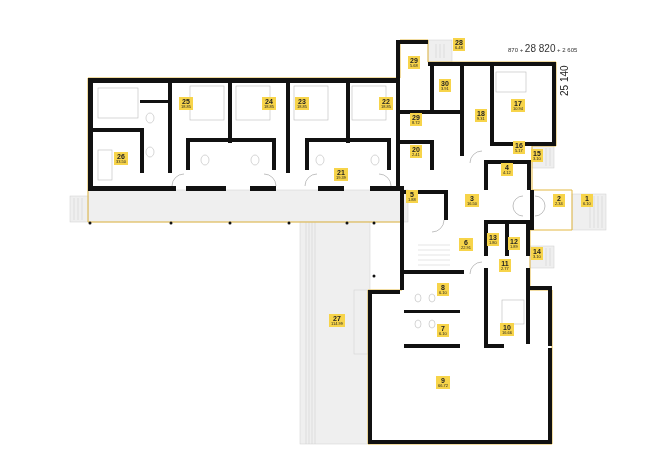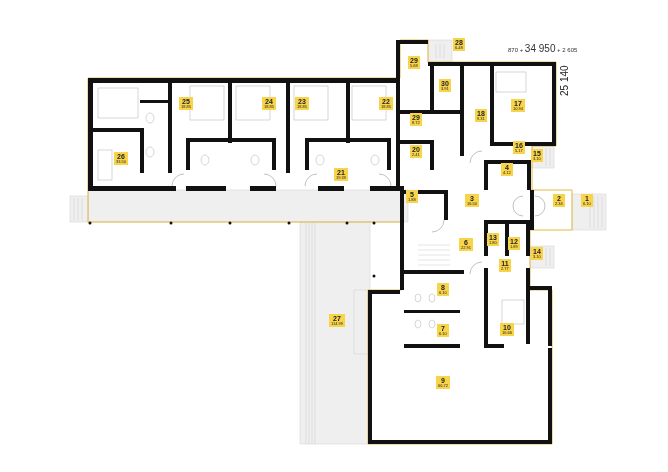--- a/index.html
+++ b/index.html
@@ -154,21 +154,21 @@
       <ellipse cx="375" cy="160" rx="4" ry="5"></ellipse>
     <ellipse cx="418" cy="298" rx="3" ry="4"></ellipse>
       <ellipse cx="432" cy="298" rx="3" ry="4"></ellipse>
     <ellipse cx="418" cy="324" rx="3" ry="4"></ellipse>
       <ellipse cx="432" cy="324" rx="3" ry="4"></ellipse>
   </g>
 </svg>
 
 <div class="dims" style="left:508px; top:43px;">
   <span>870</span> +
-  <span class="big">34 950</span> +
+  <span class="big">28 820</span> +
   <span>2 605</span>
 </div>
 <div class="dim-vert" style="left:559px; top:96px;">25 140</div>
 
 <div id="tags">
     <div class="tag" style="left: 581px; top: 194px;">
       <span class="n">1</span>
       <span class="a">6.10</span>
     </div>
     <div class="tag" style="left: 553px; top: 194px;">

